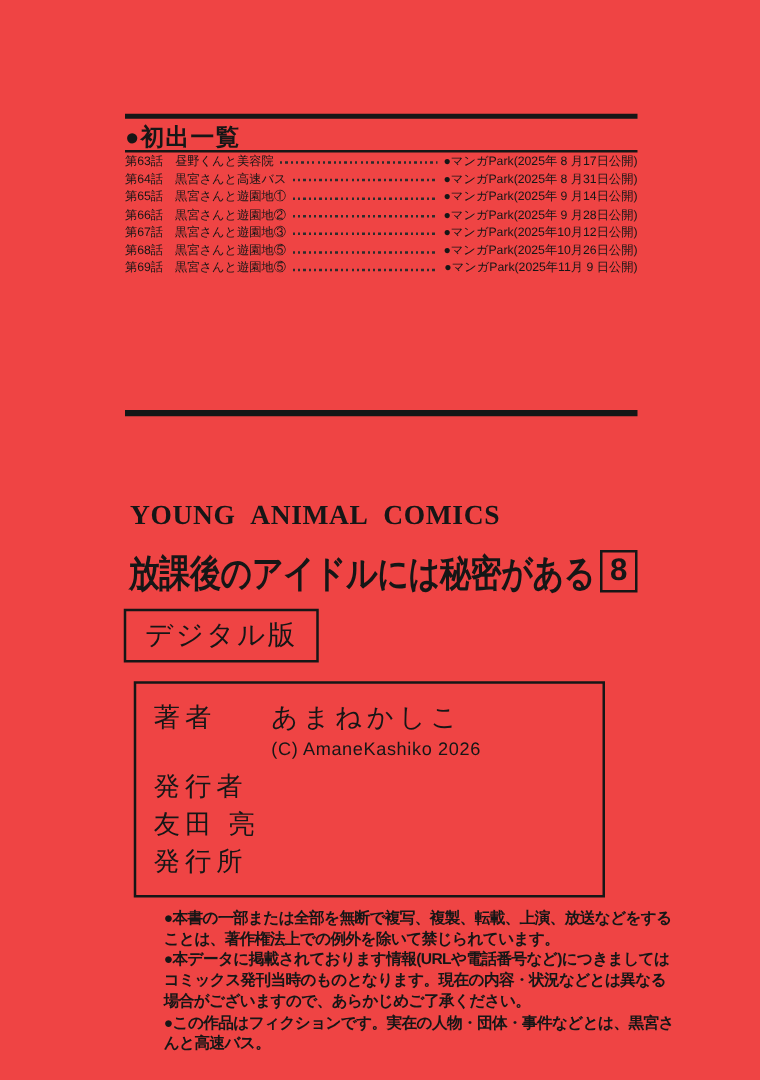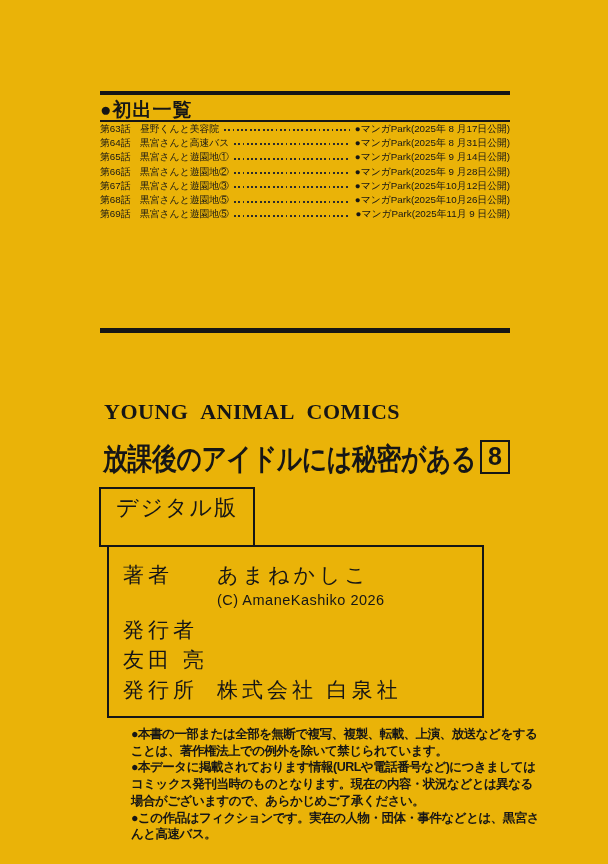--- a/index.html
+++ b/index.html
@@ -2,21 +2,21 @@
 <html lang="ja"><head>
 <meta charset="utf-8">
 <style>
   * { margin:0; padding:0; box-sizing:border-box; }
   html,body { background:#ffffff; }
   body {
     width:608px; height:864px;
     font-family:"Liberation Sans", sans-serif;
     color:#161616;
   }
-  .page { position:relative; width:608px; height:864px; background:#eab308; overflow:hidden; }
+  .page { position:relative; width:608px; height:864px; background:#ef4444; overflow:hidden; }
 
   
   .rule-thick-top { position:absolute; left:100px; top:91px; width:410px; height:4px; background:#161616; }
   .fp-heading {
     position:absolute; left:100px; top:97px;
     font-size:19px; font-weight:bold; letter-spacing:1px;
   }
   .rule-thin { position:absolute; left:100px; top:120px; width:410px; height:1.8px; background:#161616; }
   .episode-list { position:absolute; left:100px; top:122px; width:410px; }
   .ep-row { display:flex; align-items:center; height:14.3px; font-size:9.8px; white-space:nowrap; }
@@ -43,21 +43,21 @@
   }
   .title-text { display:inline-block; transform:scaleX(0.83); transform-origin:left center; letter-spacing:-0.5px; }
   .volume-box {
     position:absolute; left:377px; top:1px;
     border:2.5px solid #161616; font-size:25px; font-weight:bold;
     line-height:1; padding:2px 6px 3px;
   }
   .edition-badge {
     position:absolute; left:99px; top:487px;
     border:2.5px solid #161616;
-    font-size:22px; letter-spacing:2px; padding:4px 15px 22px; white-space:nowrap;
+    font-size:22px; letter-spacing:2px; padding:4px 15px 5px; white-space:nowrap;
   }
 
   
   .colophon-box {
     position:absolute; left:107px; top:545px; width:377px; height:173px;
     border:2.5px solid #161616;
     padding:13px 0 0 14px;
     font-size:21px; letter-spacing:4px; white-space:nowrap;
   }
   .col-row { display:flex; line-height:30px; }
@@ -143,21 +143,20 @@
       <span class="col-label">著者</span>
       <span class="col-value">あまねかしこ</span>
     </div>
     <div class="col-note">(C) AmaneKashiko 2026</div>
     <div class="col-row mt">
       <span class="col-label">発行者</span>
       <span class="col-value">友田 亮</span>
     </div>
     <div class="col-row">
       <span class="col-label">発行所</span>
-      <span class="col-value">株式会社 白泉社</span>
     </div>
   </div>
 
   <div class="notices">
     <p>●本書の一部または全部を無断で複写、複製、転載、上演、放送などをすることは、著作権法上での例外を除いて禁じられています。</p>
     <p>●本データに掲載されております情報(URLや電話番号など)につきましてはコミックス発刊当時のものとなります。現在の内容・状況などとは異なる場合がございますので、あらかじめご了承ください。</p>
     <p>●この作品はフィクションです。実在の人物・団体・事件などとは、黒宮さんと高速バス。</p>
   </div>
 
 </div>

